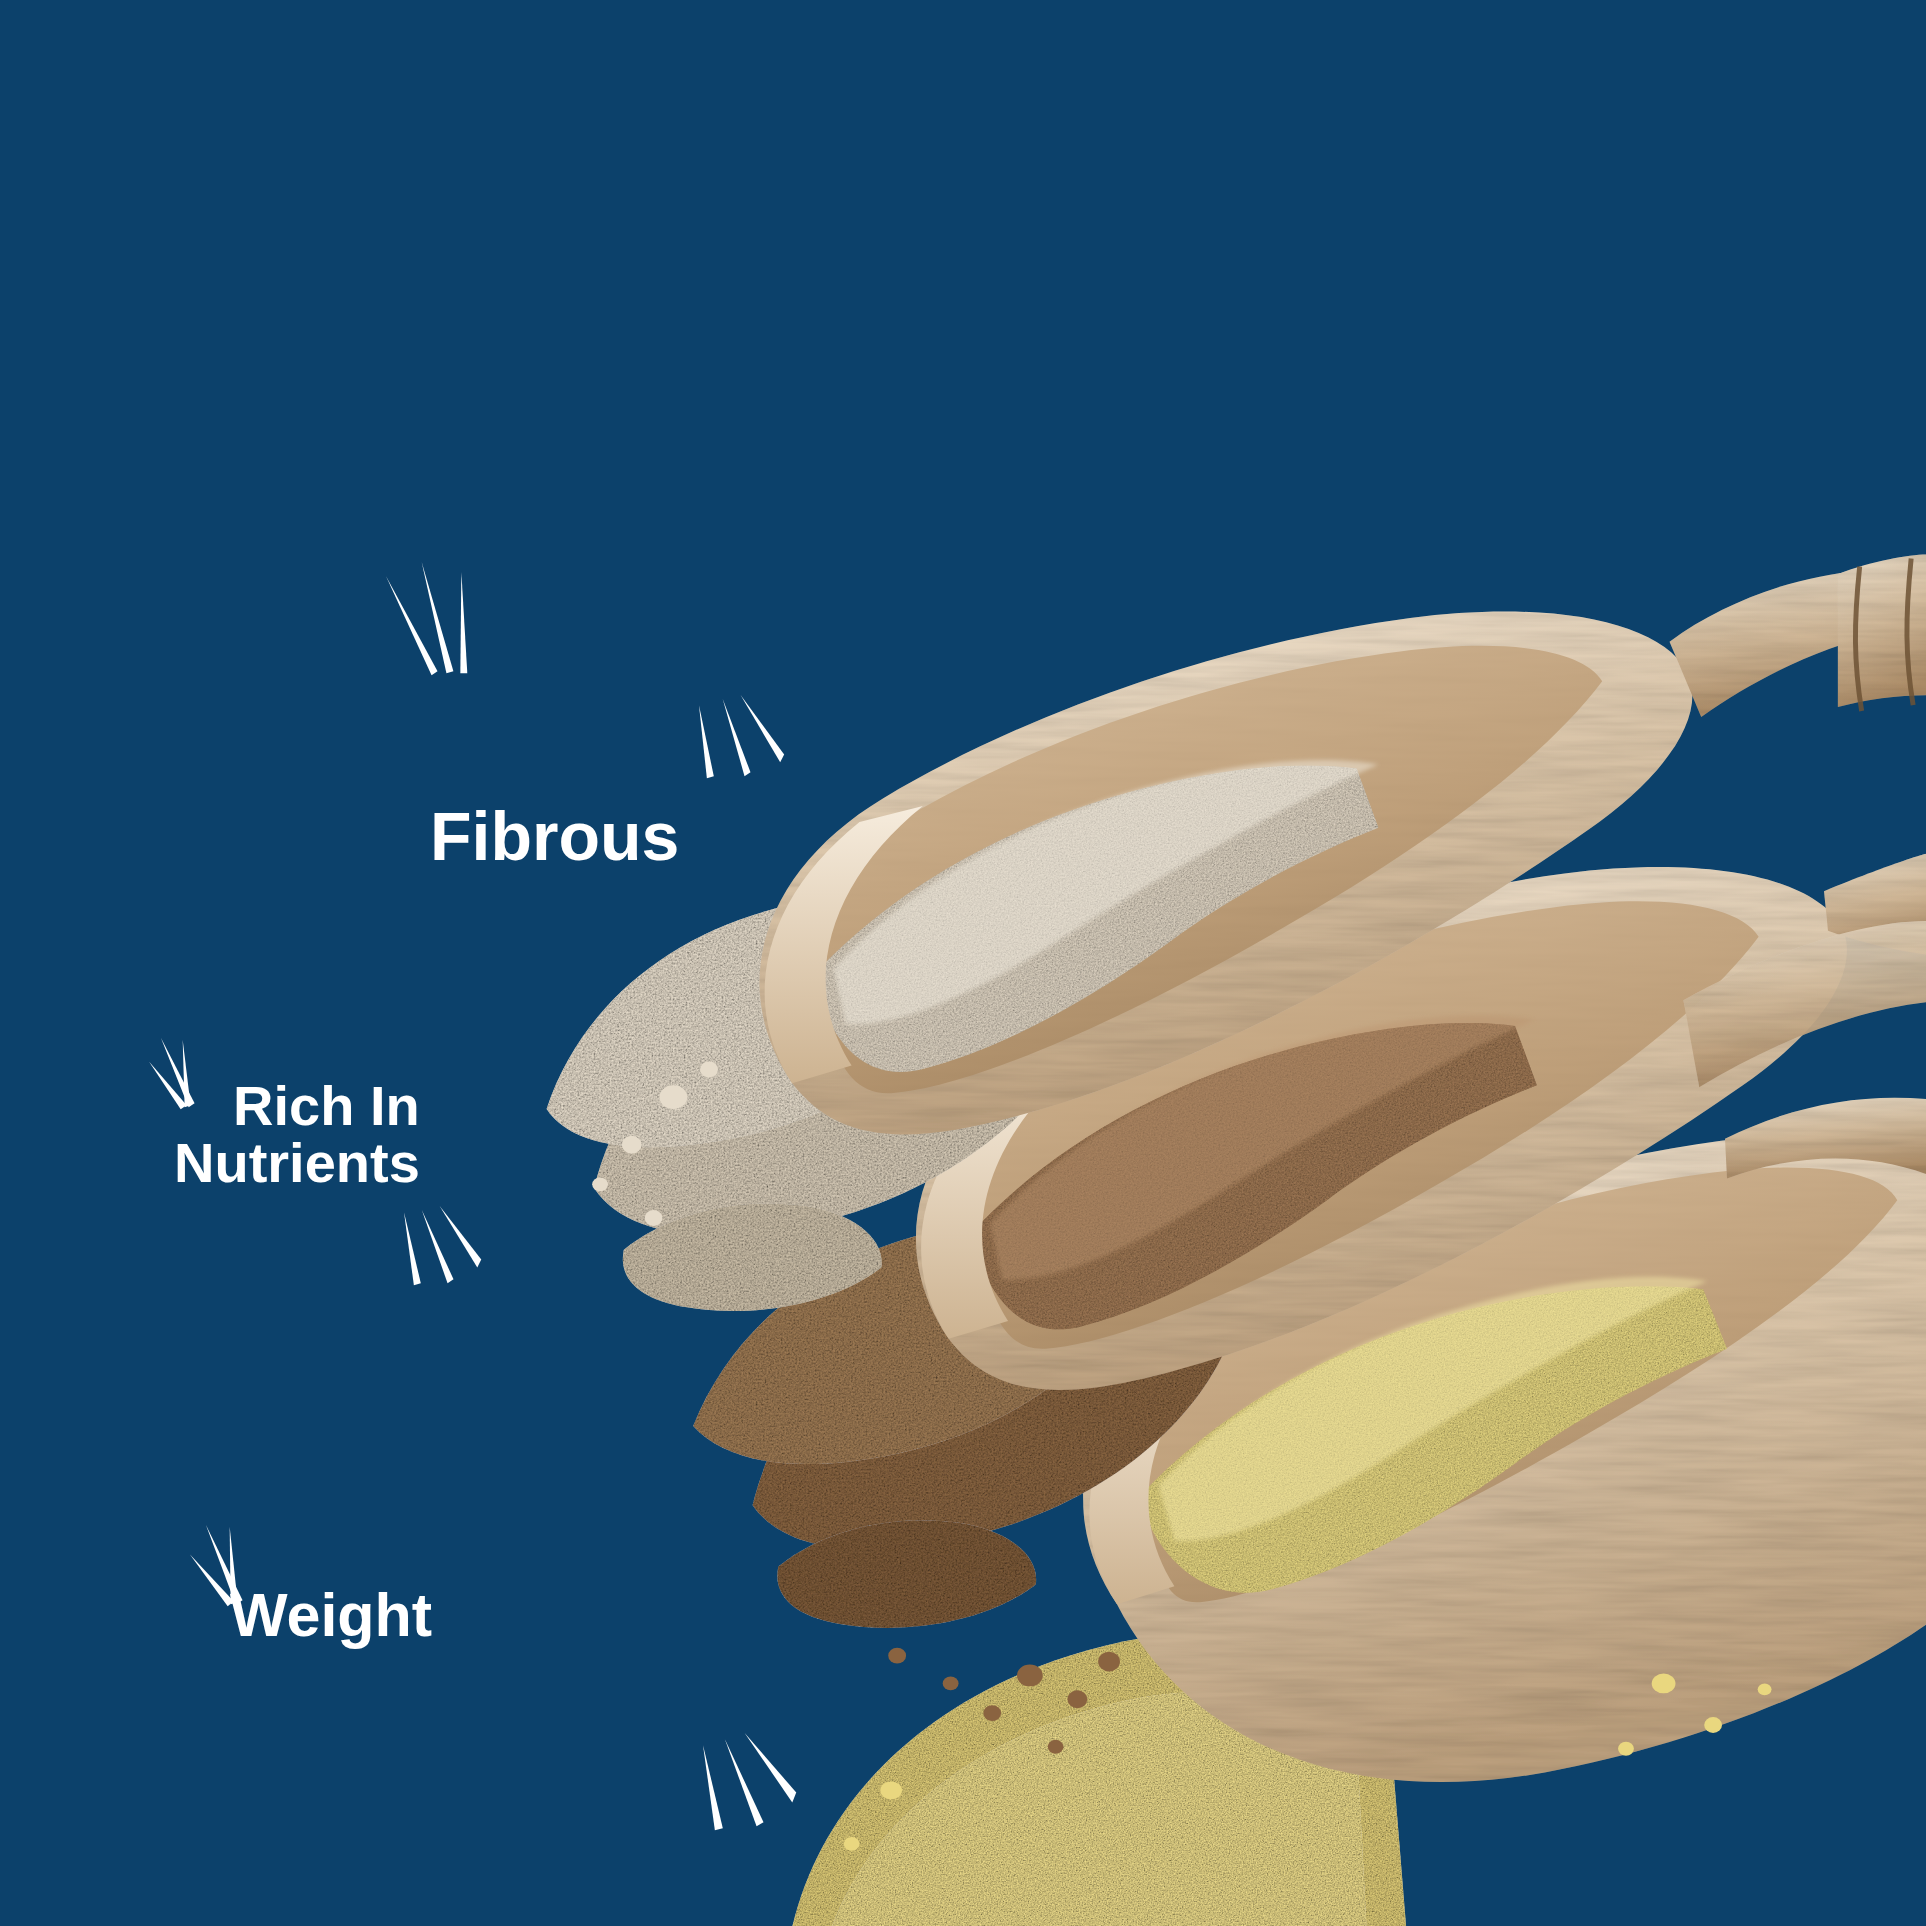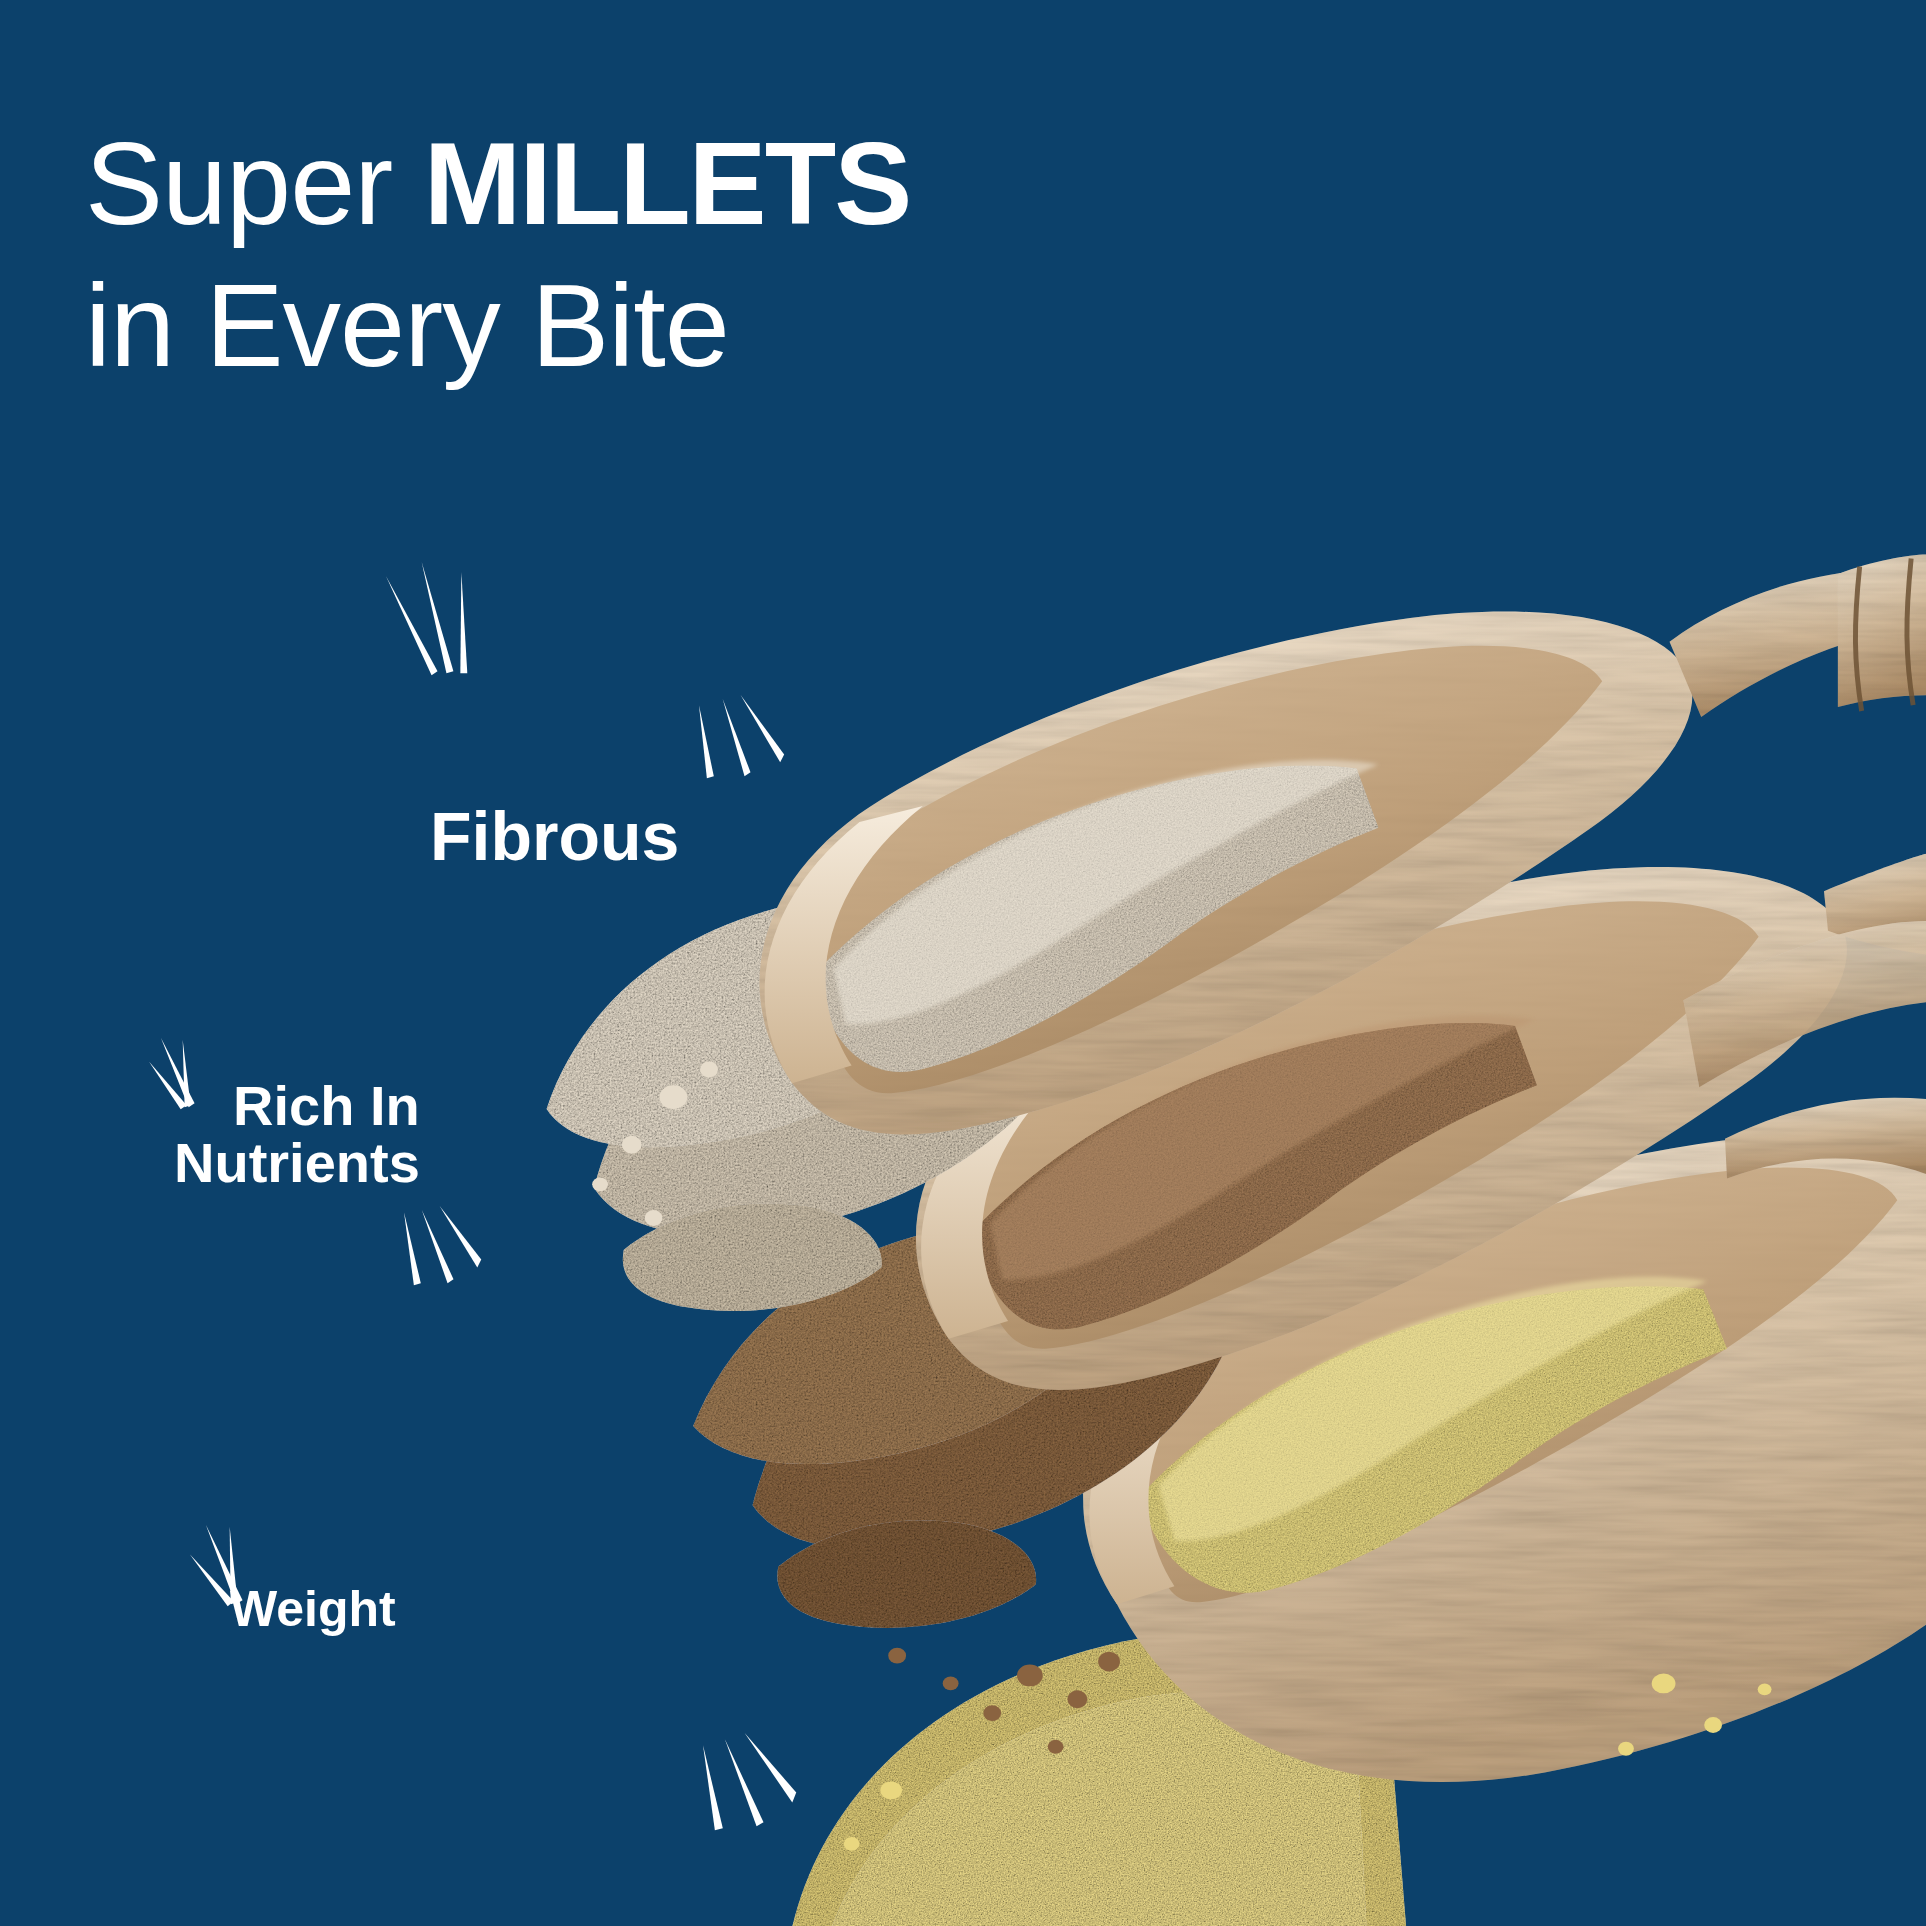--- a/index.html
+++ b/index.html
@@ -24,21 +24,21 @@
   .hl-light{font-weight:300;font-size:117px;}
   .hl-bold{font-weight:700;font-size:117px;letter-spacing:-2px;}
   #hl-line2{font-weight:300;font-size:117px;margin-top:22px;display:block;}
 
   
   .benefit{position:absolute;color:#fff;font-weight:700;z-index:40;}
   .benefit .btxt{display:block;white-space:nowrap;line-height:1.02;}
 
   #benefit-fibrous{left:430px;top:802px;font-size:68px;}
   #benefit-nutrients{left:174px;top:1077px;font-size:56px;text-align:right;}
-  #benefit-weight{left:230px;top:1584px;font-size:50px;}
+  #benefit-weight{left:230px;top:1584px;font-size:61px;}
 
   
   .sparkle{position:absolute;z-index:41;pointer-events:none;}
   .sparkle svg{display:block;overflow:visible;}
 
   
   #photo{
     position:absolute;left:0;top:0;width:1927px;height:1927px;
     z-index:10;pointer-events:none;
   }
@@ -279,24 +279,20 @@
         <ellipse cx="1680" cy="1700" rx="12" ry="10"></ellipse>
         <ellipse cx="1730" cy="1742" rx="9" ry="8"></ellipse>
         <ellipse cx="1642" cy="1766" rx="8" ry="7"></ellipse>
         <ellipse cx="1782" cy="1706" rx="7" ry="6"></ellipse>
         <ellipse cx="900" cy="1808" rx="11" ry="9"></ellipse>
         <ellipse cx="860" cy="1862" rx="8" ry="7"></ellipse>
       </g>
     </svg>
   </div>
 
-  <h1 id="headline">
-    <span class="hl-line"><span class="hl-light">Super </span><span class="hl-bold">MILLETS</span></span>
-    <span id="hl-line2" class="hl-line">in Every Bite</span>
-  </h1>
 
   <div class="sparkle" style="left:376px;top:554px;">
     <svg width="129" height="149" viewBox="0 0 130 150">
       <path d="M10 22 L62 118 L56 122 Z" fill="#ffffff"></path>
       <path d="M46 8 L78 118 L71 120 Z" fill="#ffffff"></path>
       <path d="M86 18 L92 120 L85 120 Z" fill="#ffffff"></path>
     </svg>
   </div>
   <div class="benefit" id="benefit-fibrous">
     <span class="btxt">Fibrous</span>

